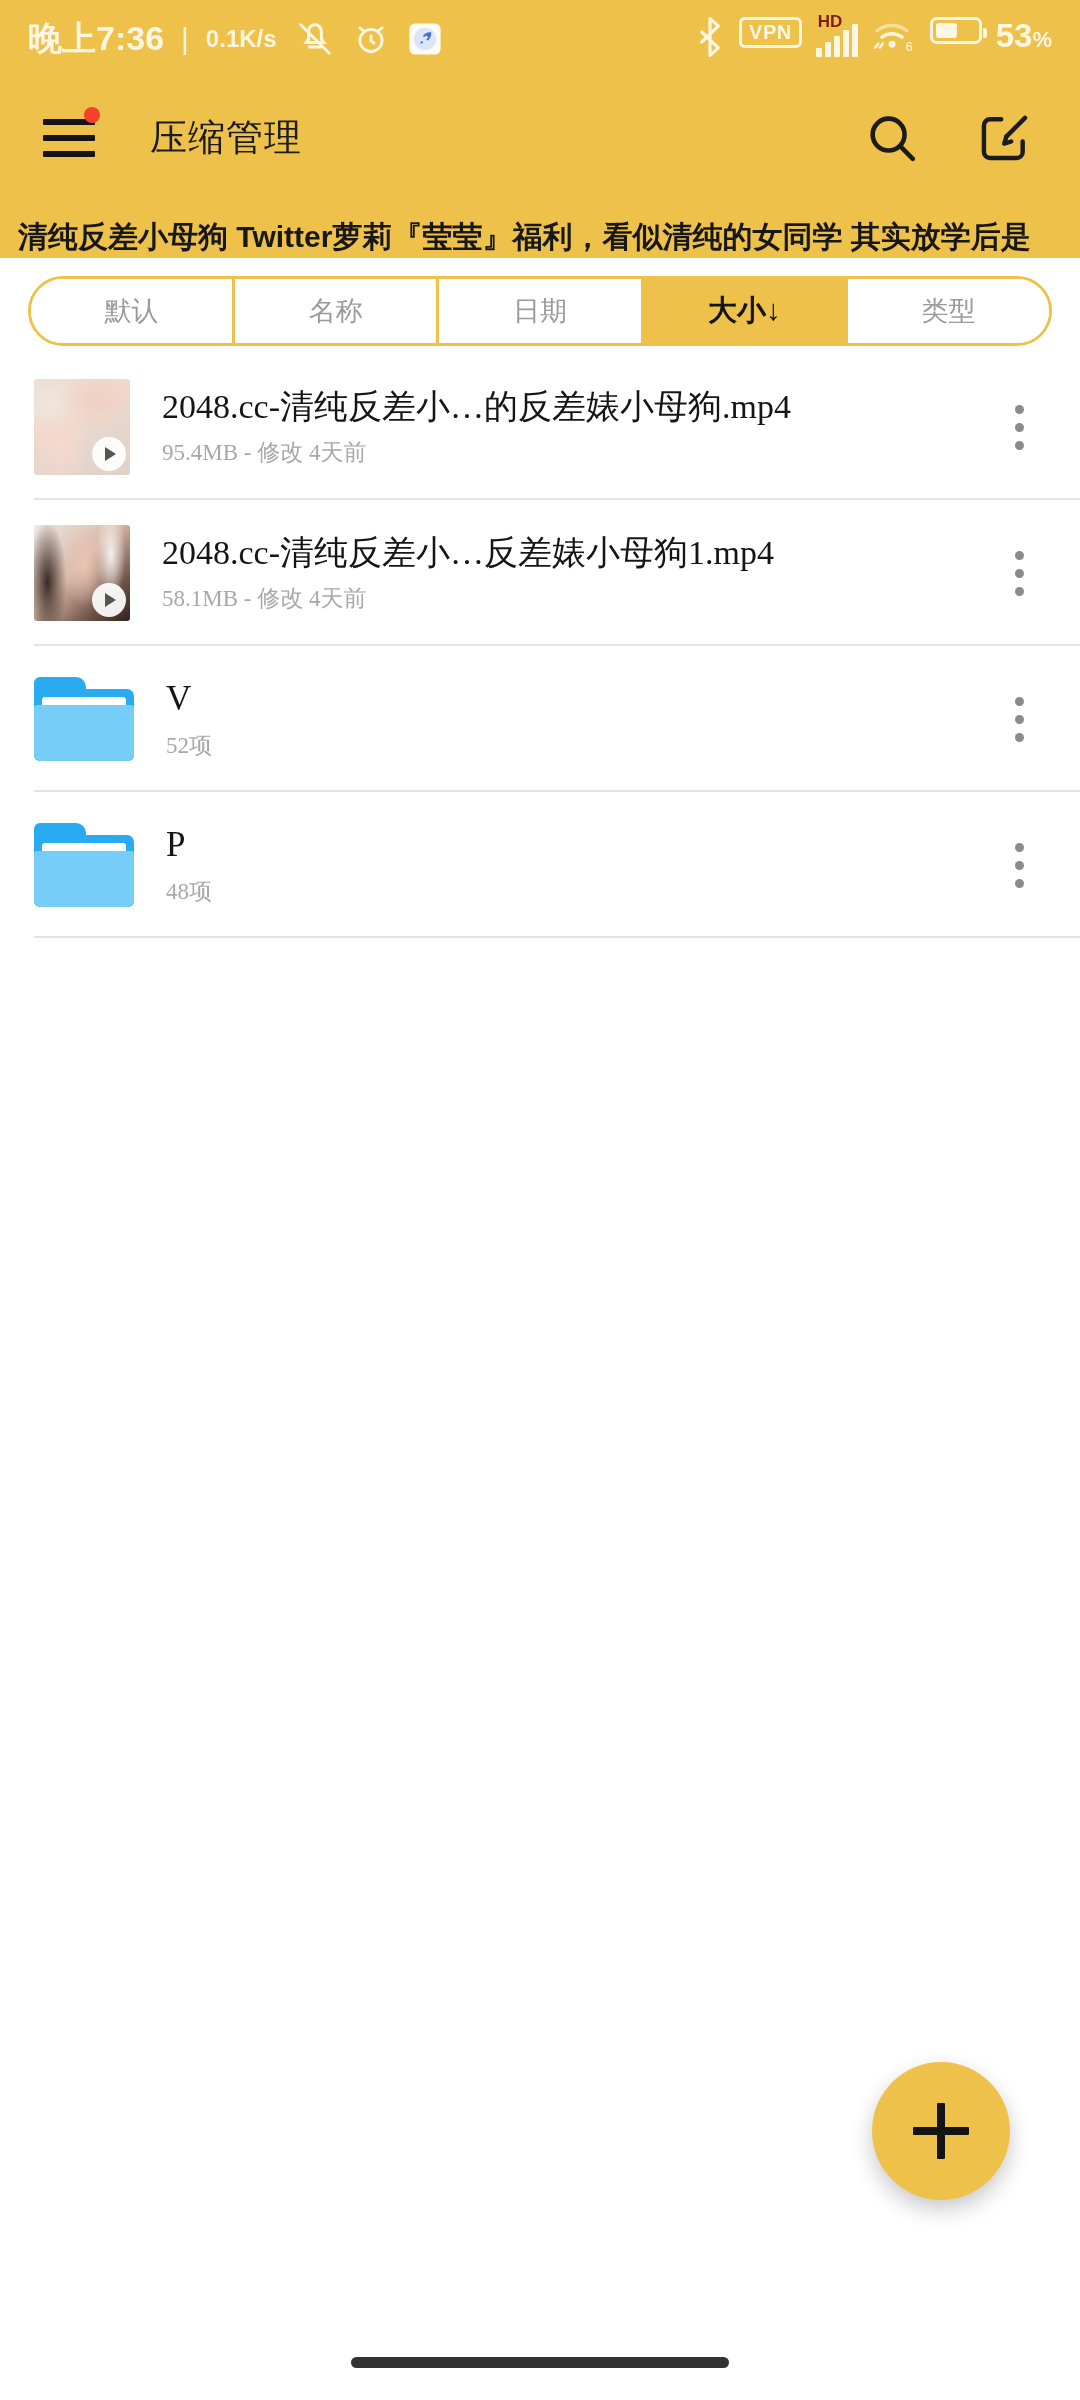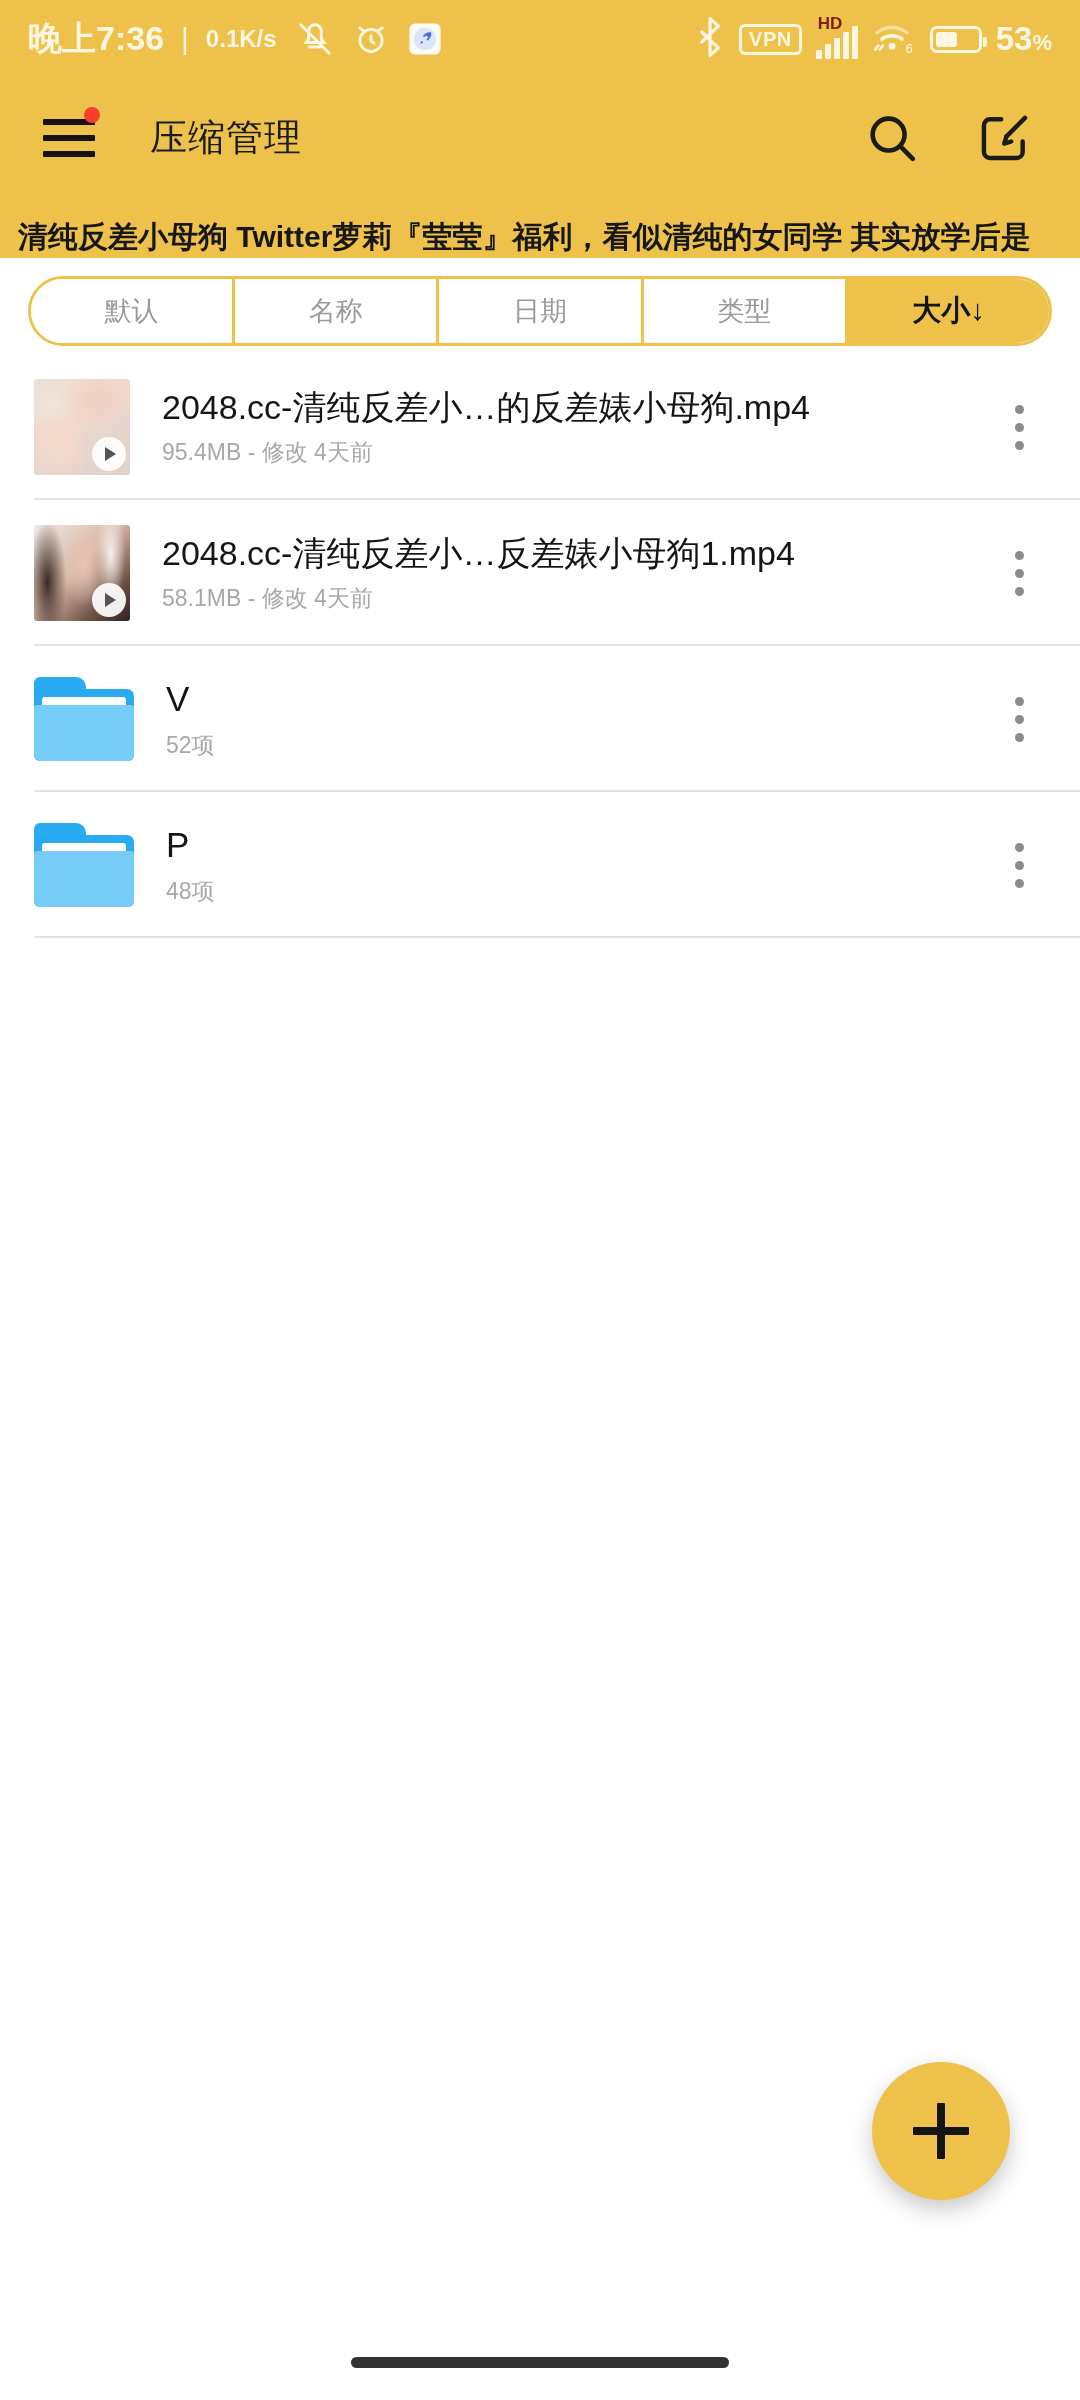--- a/index.html
+++ b/index.html
@@ -17,21 +17,21 @@
     display:flex; align-items:center; padding:0 28px;
   }
   .sb-left { display:flex; align-items:center; gap:8px; flex:1; }
   .sb-clock {
     color:#fdf6e3; font-size:34px; font-weight:700; letter-spacing:0px;
     white-space:nowrap;
   }
   .sb-sep { color:#fdf6e3; font-size:30px; font-weight:400; margin:0 9px; }
   .sb-rate { color:#fdf6e3; font-size:24px; font-weight:700; white-space:nowrap; }
   .sb-ico { margin-left:11px; display:flex; align-items:center; }
-  .sb-right { display:flex; align-items:center; gap:14px; }
+  .sb-right { display:flex; align-items:flex-start; gap:14px; }
   .vpn-box {
     border:3px solid #fdf6e3; border-radius:6px;
     padding:1px 7px 2px; font-size:20px; font-weight:700; color:#fdf6e3;
     line-height:1.1; letter-spacing:0.5px;
   }
   .hd-sig { position:relative; display:flex; align-items:flex-end; height:40px; }
   .hd-lab {
     position:absolute; top:-4px; left:2px;
     font-size:17px; font-weight:700; color:#7f1d1d; line-height:1;
   }
@@ -147,21 +147,21 @@
     background:#29abf2; border-radius:4px 7px 6px 6px;
   }
   .folder .sheet {
     position:absolute; left:8px; top:20px; width:84px; height:10px;
     background:#fff; border-radius:3px 3px 0 0;
   }
   .folder .front {
     position:absolute; left:0; top:28px; width:100px; height:56px;
     background:#76cdf7; border-radius:3px 3px 7px 7px;
   }
-  .meta { flex:1; min-width:0; margin-left:32px; }
+  .meta { flex:1; min-width:0; margin-left:32px;font-family:Liberation Serif, serif; }
   .meta .name {
     font-size:34px; color:#151515; white-space:nowrap;
     overflow:hidden; text-overflow:clip; line-height:1.25;
   }
   .meta .sub {
     margin-top:9px; font-size:23px; color:#a8a8a8; white-space:nowrap;
   }
   .kebab {
     flex:0 0 70px; width:70px; height:90px;
     display:flex; flex-direction:column; align-items:center;
@@ -295,22 +295,22 @@
 
   <div class="pathbar">
     <div class="txt">清纯反差小母狗 Twitter萝莉『莹莹』福利，看似清纯的女同学 其实放学后是</div>
   </div>
 
   <div class="sortwrap">
     <div class="sortbar">
       <div class="tab">默认</div>
       <div class="tab">名称</div>
       <div class="tab">日期</div>
+      <div class="tab active">大小↓</div>
       <div class="tab">类型</div>
-      <div class="tab active">大小↓</div>
     </div>
   </div>
 
   <div class="list">
 
     <div class="row">
       <div class="thumb t1">
         <span class="play"></span>
       </div>
       <div class="meta">

